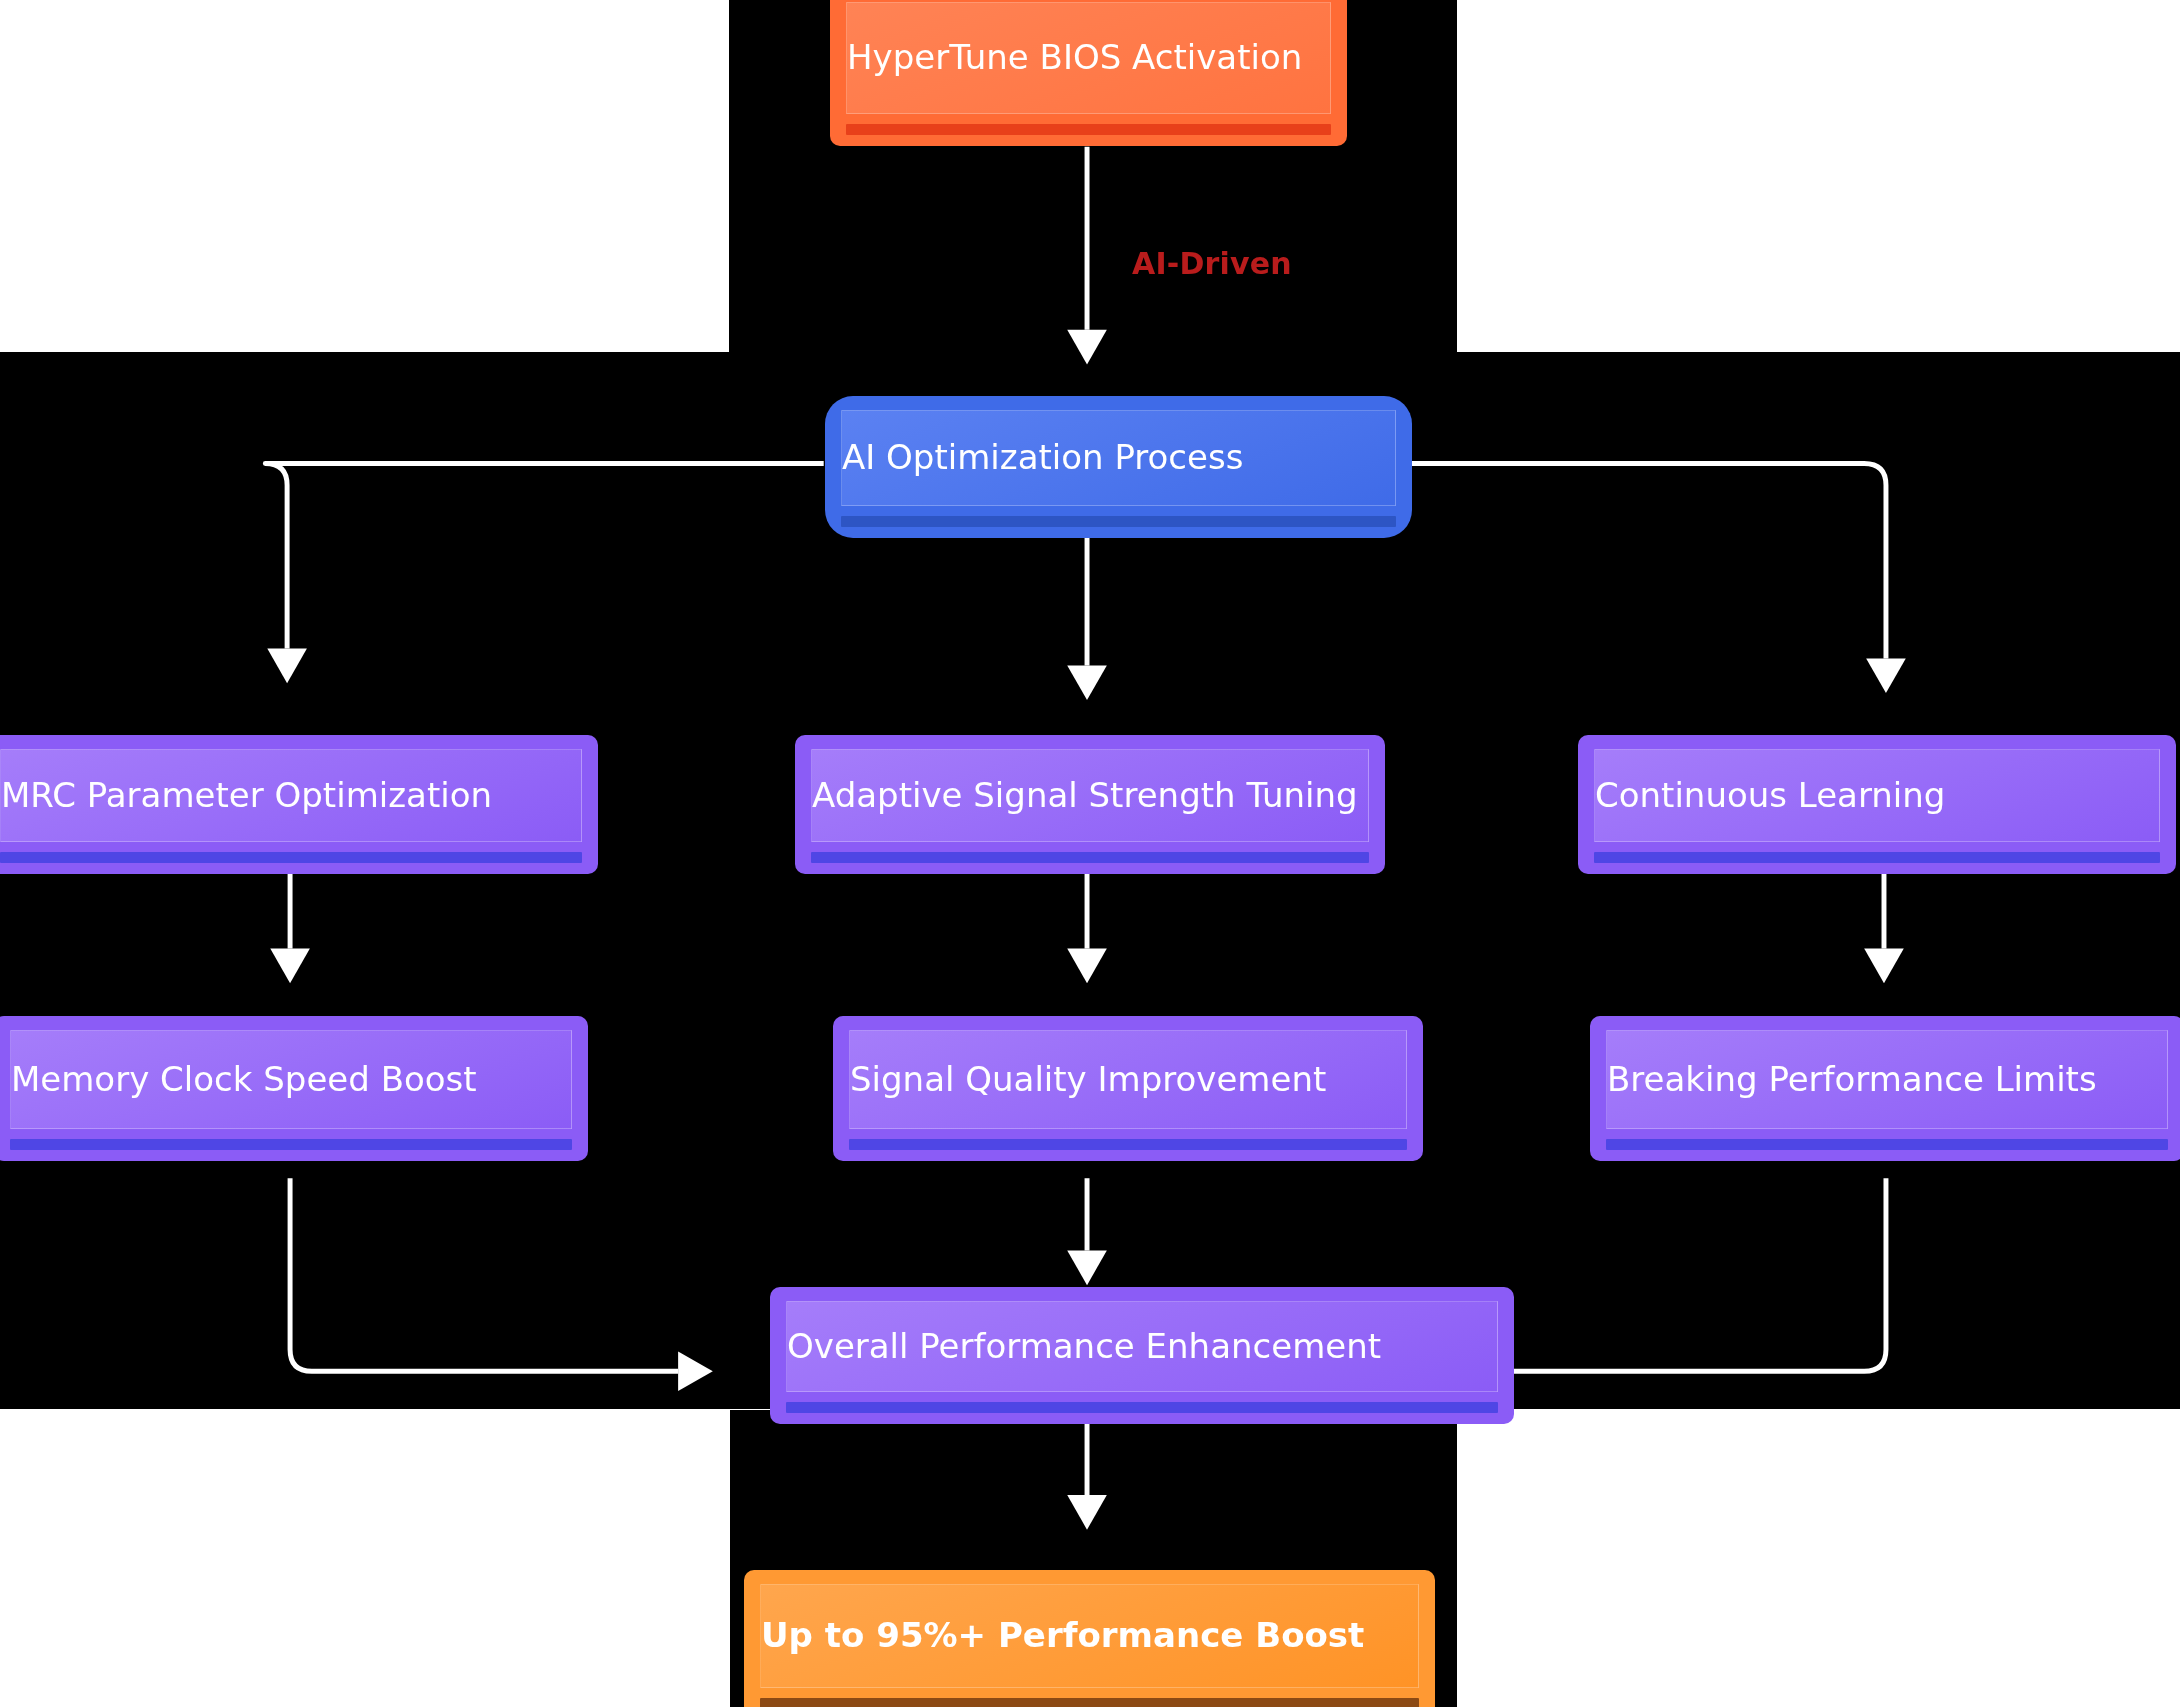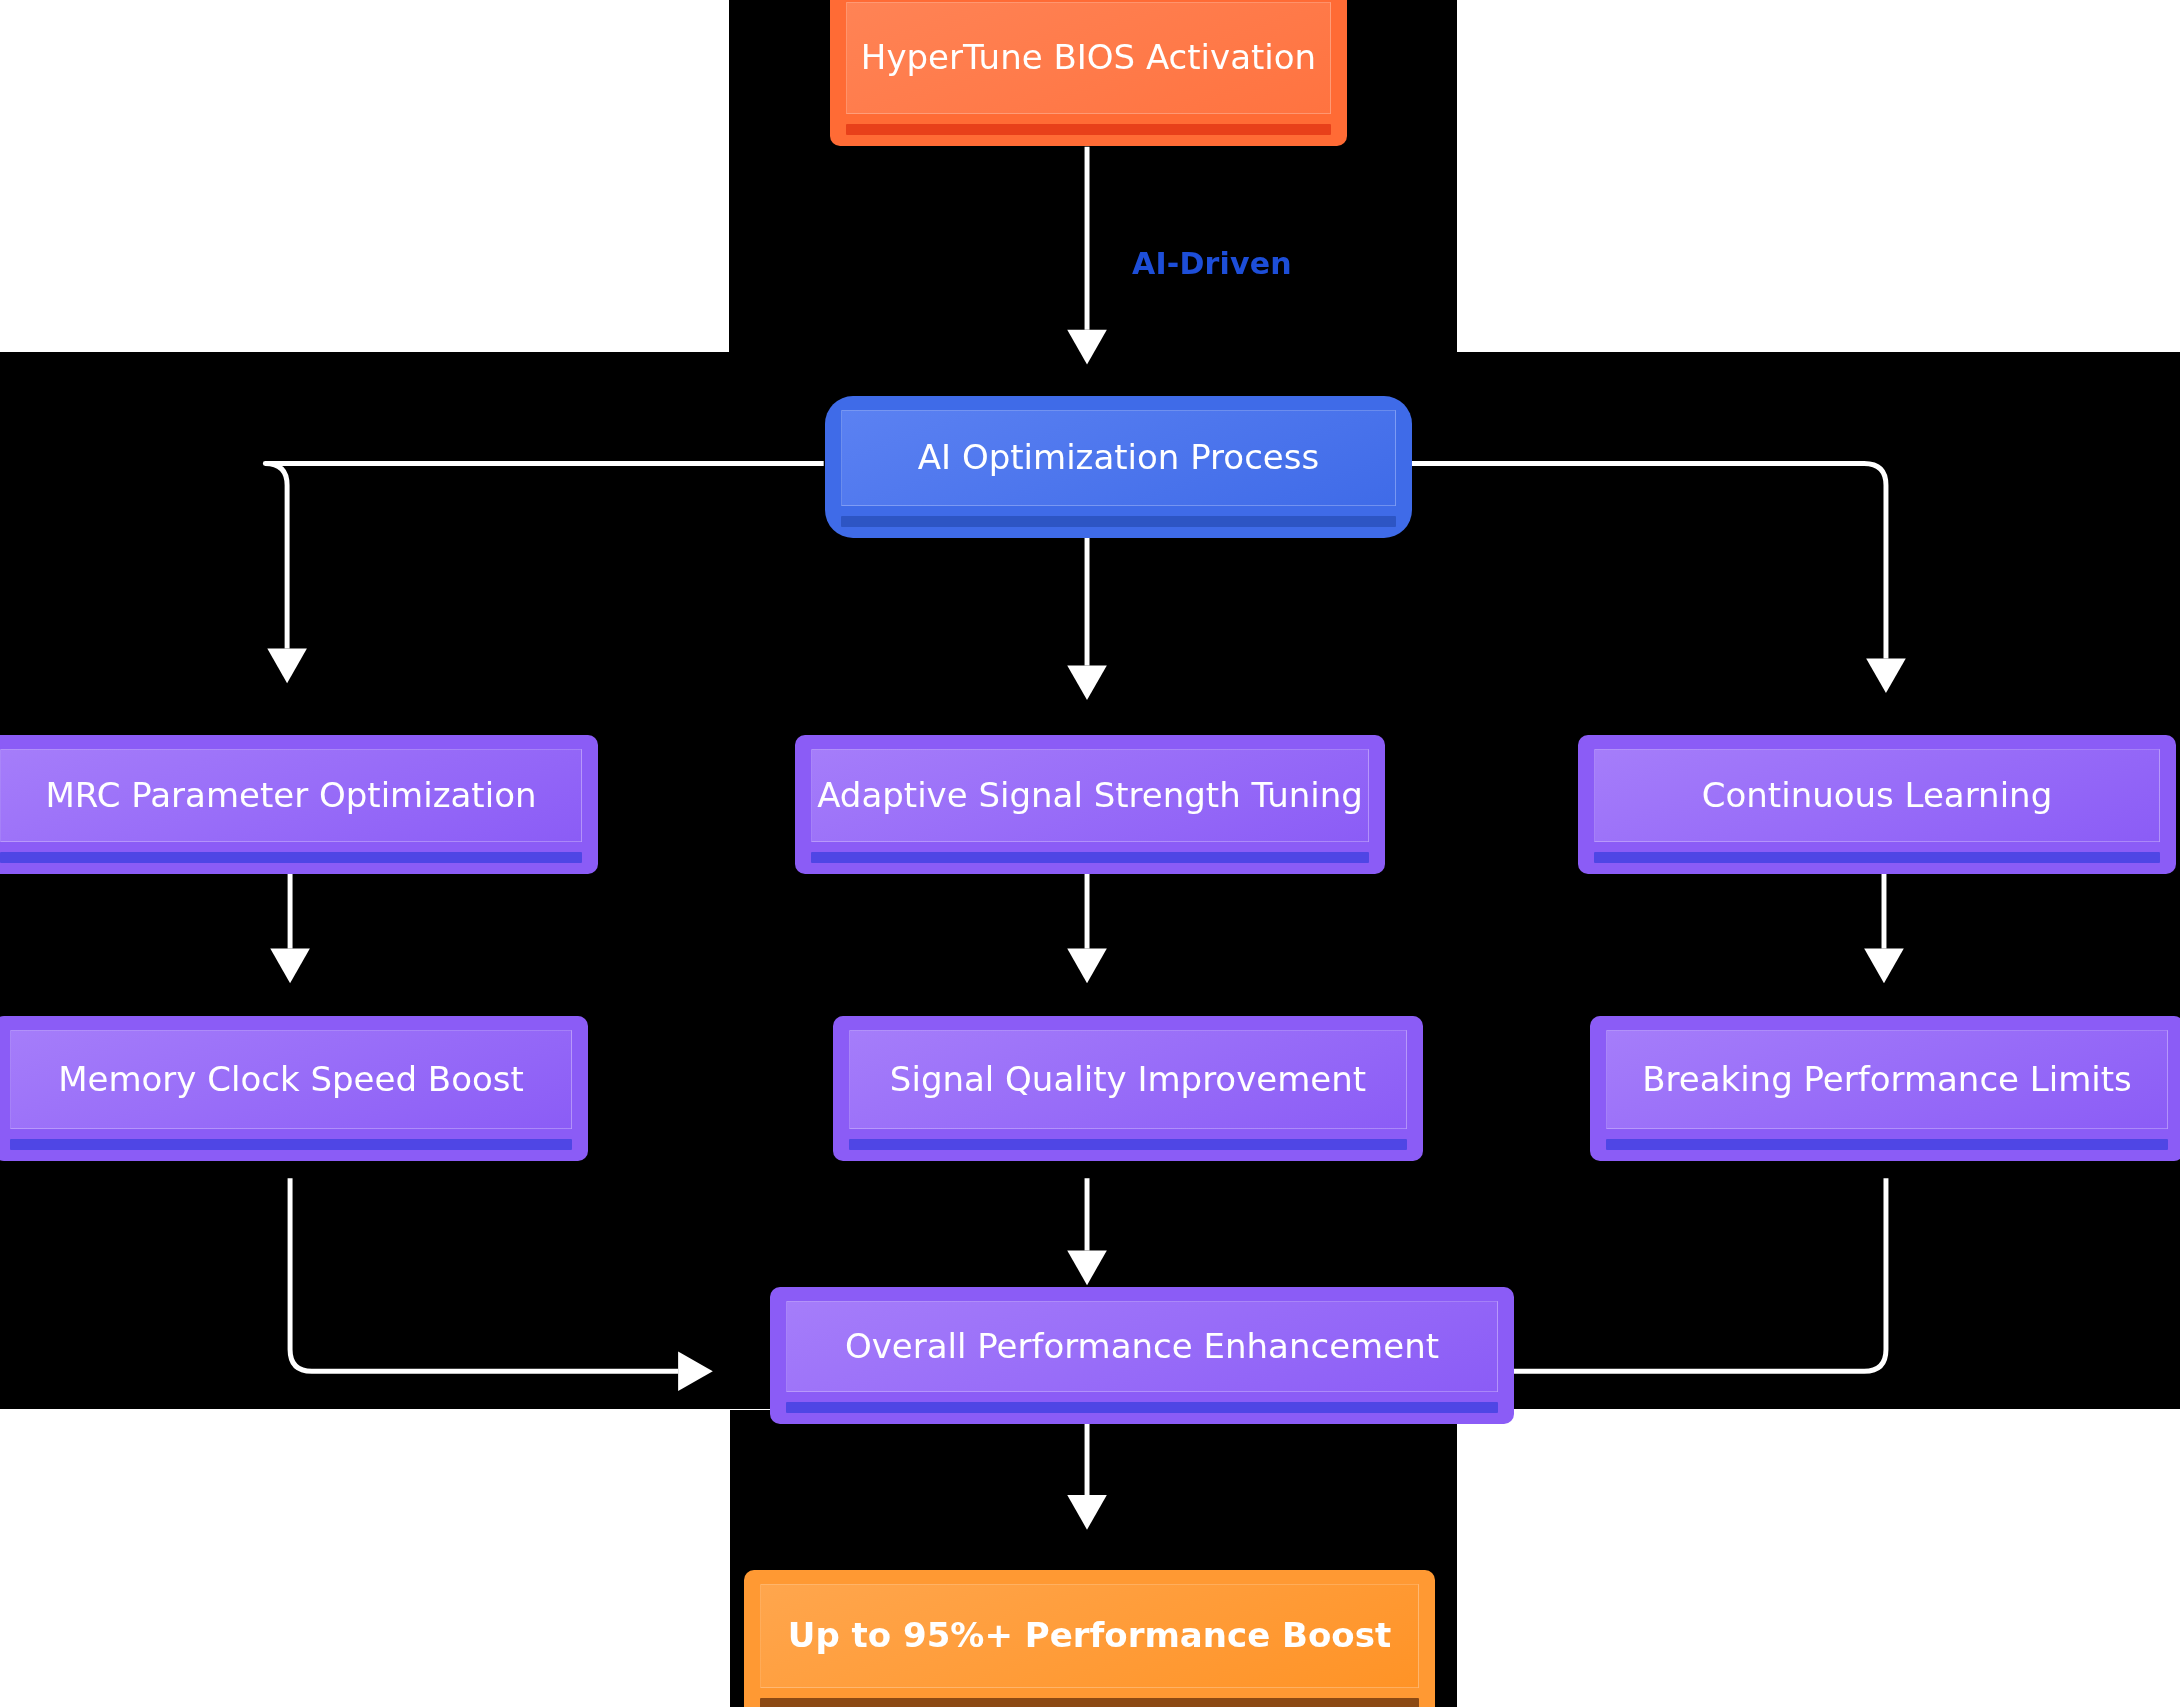--- a/index.html
+++ b/index.html
@@ -38,21 +38,21 @@
     stroke-width: 5;
     fill: none;
     stroke-linecap: butt;
     stroke-linejoin: round;
   }
   #edges polygon { fill: #ffffff; }
 
   
   .edge-label {
     position: absolute;
-    color: #1d4ed8;
+    color: #b91c1c;
     font-weight: bold;
     font-size: 30px;
     font-family: "DejaVu Sans", sans-serif;
     white-space: nowrap;
     letter-spacing: 0.2px;
   }
 
   
   .node {
     position: absolute;
@@ -60,21 +60,21 @@
     box-sizing: border-box;
     padding: 14px 16px 0 16px;
   }
   .node .inner {
     position: relative;
     width: 100%;
     height: calc(100% - 32px);
     box-sizing: border-box;
     display: flex;
     align-items: center;
-    justify-content: center;
+    justify-content: flex-start;
   }
   .node .label {
     color: #ffffff;
     font-size: 34px;
     font-family: "DejaVu Sans", sans-serif;
     white-space: nowrap;
     text-align: center;
     line-height: 1.1;
   }
   .node .accent {

